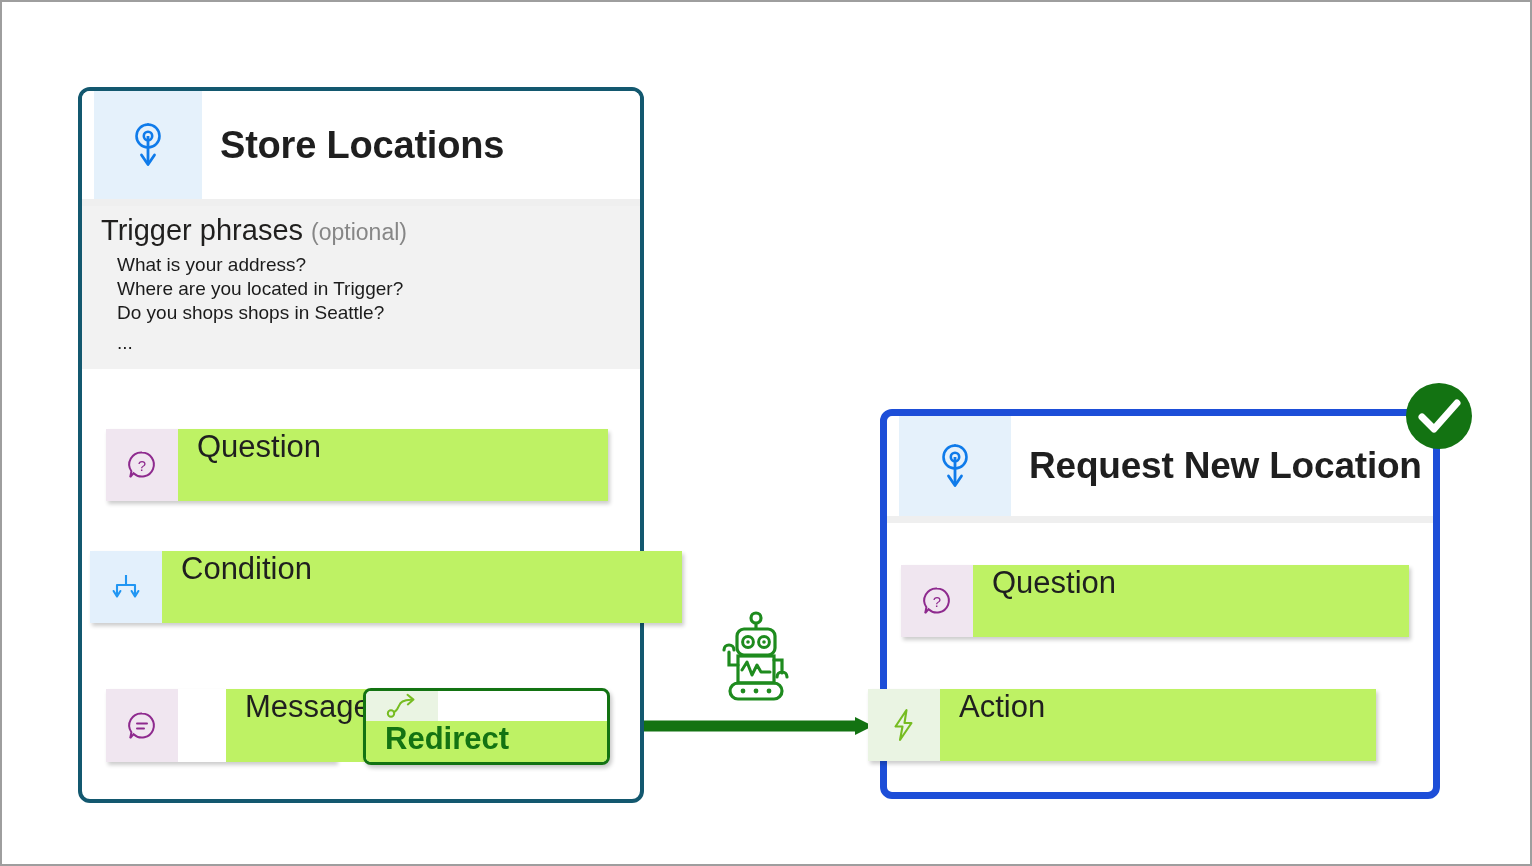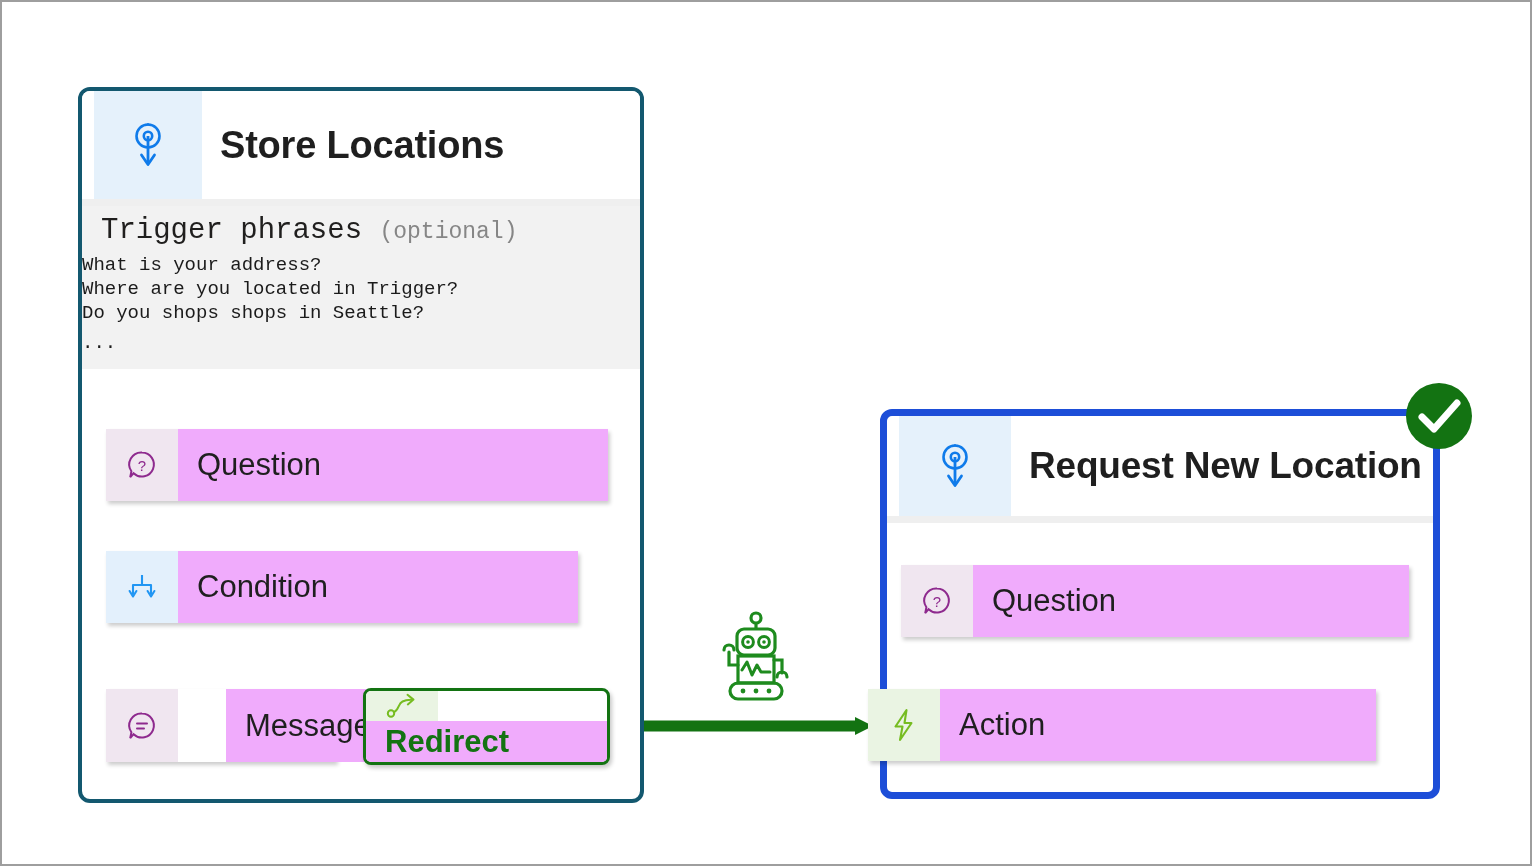--- a/index.html
+++ b/index.html
@@ -78,34 +78,34 @@
 
   .header-divider {
     height: 7px;
     background: #efefef;
   }
 
   
   .trigger-panel {
     background: #f2f2f2;
     padding: 8px 0 14px 0;
-    font-family: Liberation Mono, monospace;
   }
   .trigger-heading {
     font-size: 29px;
     color: #201f1e;
     padding-left: 19px;
     margin-bottom: 6px;
     white-space: nowrap;
   }
   .trigger-heading .optional {
     color: #868686;
     font-size: 23px;
   }
   .trigger-list {
+    padding-left: 35px;
   }
   .trigger-phrase {
     font-size: 19px;
     color: #1b1b1b;
     line-height: 24px;
     white-space: nowrap;
   }
   .trigger-ellipsis {
     font-size: 19px;
     color: #1b1b1b;
@@ -132,44 +132,44 @@
   .node-label {
     display: flex;
     align-items: center;
     font-size: 31px;
     color: #1f1f1f;
     padding-left: 19px;
     white-space: nowrap;
   }
   .node-body {
     flex: 1 1 auto;
-    background: #f0abfc;
-    display: flex;
-    align-items: center;
+    background: #bef264;
+    display: flex;
+    align-items: flex-start;
   }
 
   .icon-purple { background: #f0e6f0; }
   .icon-blue   { background: #e3f0fc; }
   .icon-green  { background: #eaf4e3; }
 
   .node.outlined {
     border: 3px solid #137312;
     border-radius: 8px;
     overflow: hidden;
     box-shadow: 2px 3px 4px rgba(0,0,0,0.22);
     flex-direction: column;
   }
   .node.outlined .node-label {
     color: #137312;
     font-weight: bold;
   }
 
   
   #node-question-left  { left: 104px; top: 427px; width: 502px; height: 72px; }
-  #node-condition-left { left: 104px; top: 549px; width: 472px; height: 72px; }
+  #node-condition-left { left: 88px; top: 549px; width: 592px; height: 72px; }
   #node-message-left   { left: 104px; top: 687px; width: 230px; height: 73px; gap: 48px; }
   #node-redirect-left  { left: 361px; top: 686px; width: 247px; height: 77px; }
 
   
   #node-question-right { left: 899px; top: 563px; width: 508px; height: 72px; }
   #node-action-right   { left: 866px; top: 687px; width: 508px; height: 72px; }
 
   
   #connectors {
     position: absolute;

